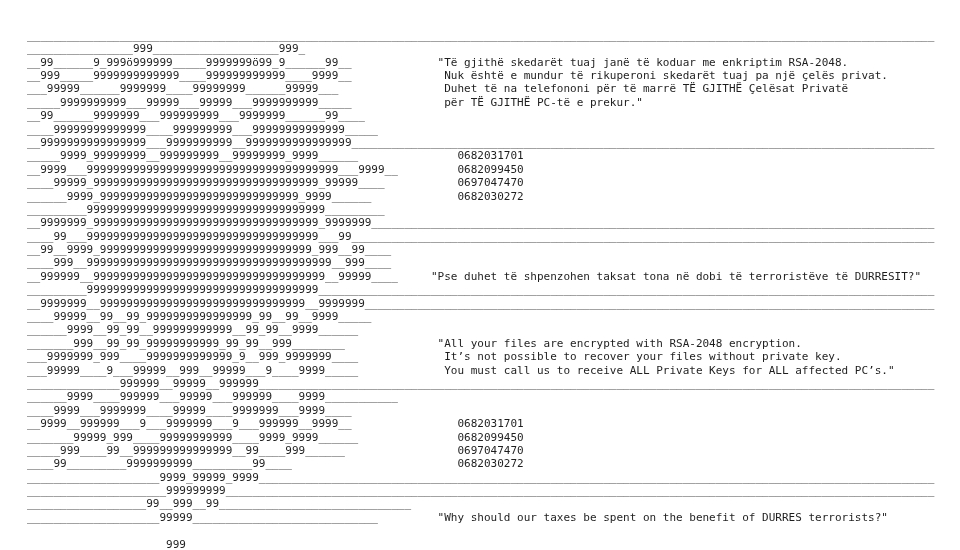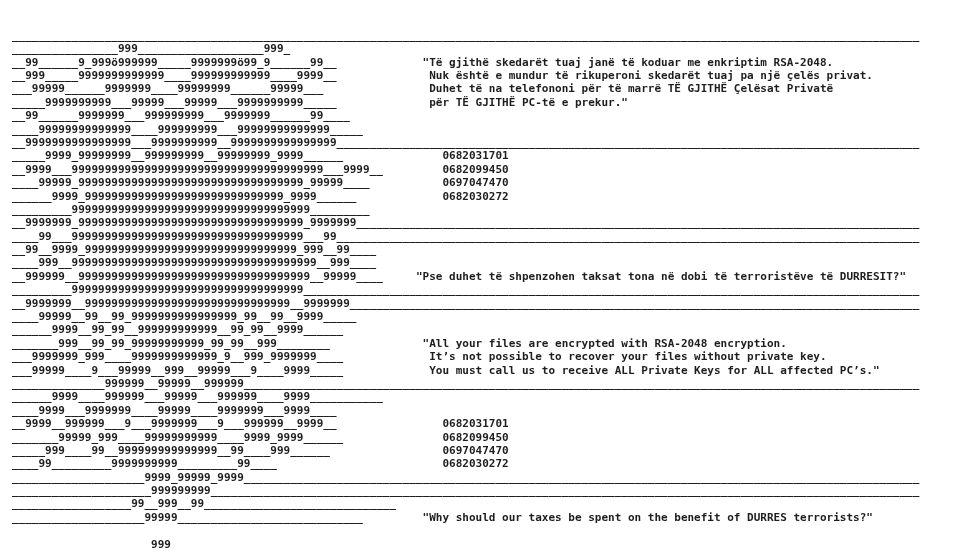--- a/index.html
+++ b/index.html
@@ -3,24 +3,24 @@
 <meta charset="utf-8">
 <style>
   html, body { margin: 0; padding: 0; background: #ffffff; }
   .screen {
     position: relative;
     width: 960px;
     height: 550px;
     background: #ffffff;
     overflow: hidden;
     box-sizing: border-box;
-    padding: 2px 0 0 12px;
+    padding: 2px 0 0 27px;
     font-family: "DejaVu Sans Mono", "Liberation Mono", monospace;
     font-size: 11px;
-    font-weight: 700;
+    font-weight: 400;
     line-height: 13.4px;
     color: #1e1e1e;
     white-space: pre;
   }
   .art-row {
     height: 13.4px;
     white-space: pre;
   }
 </style>
 </head>

